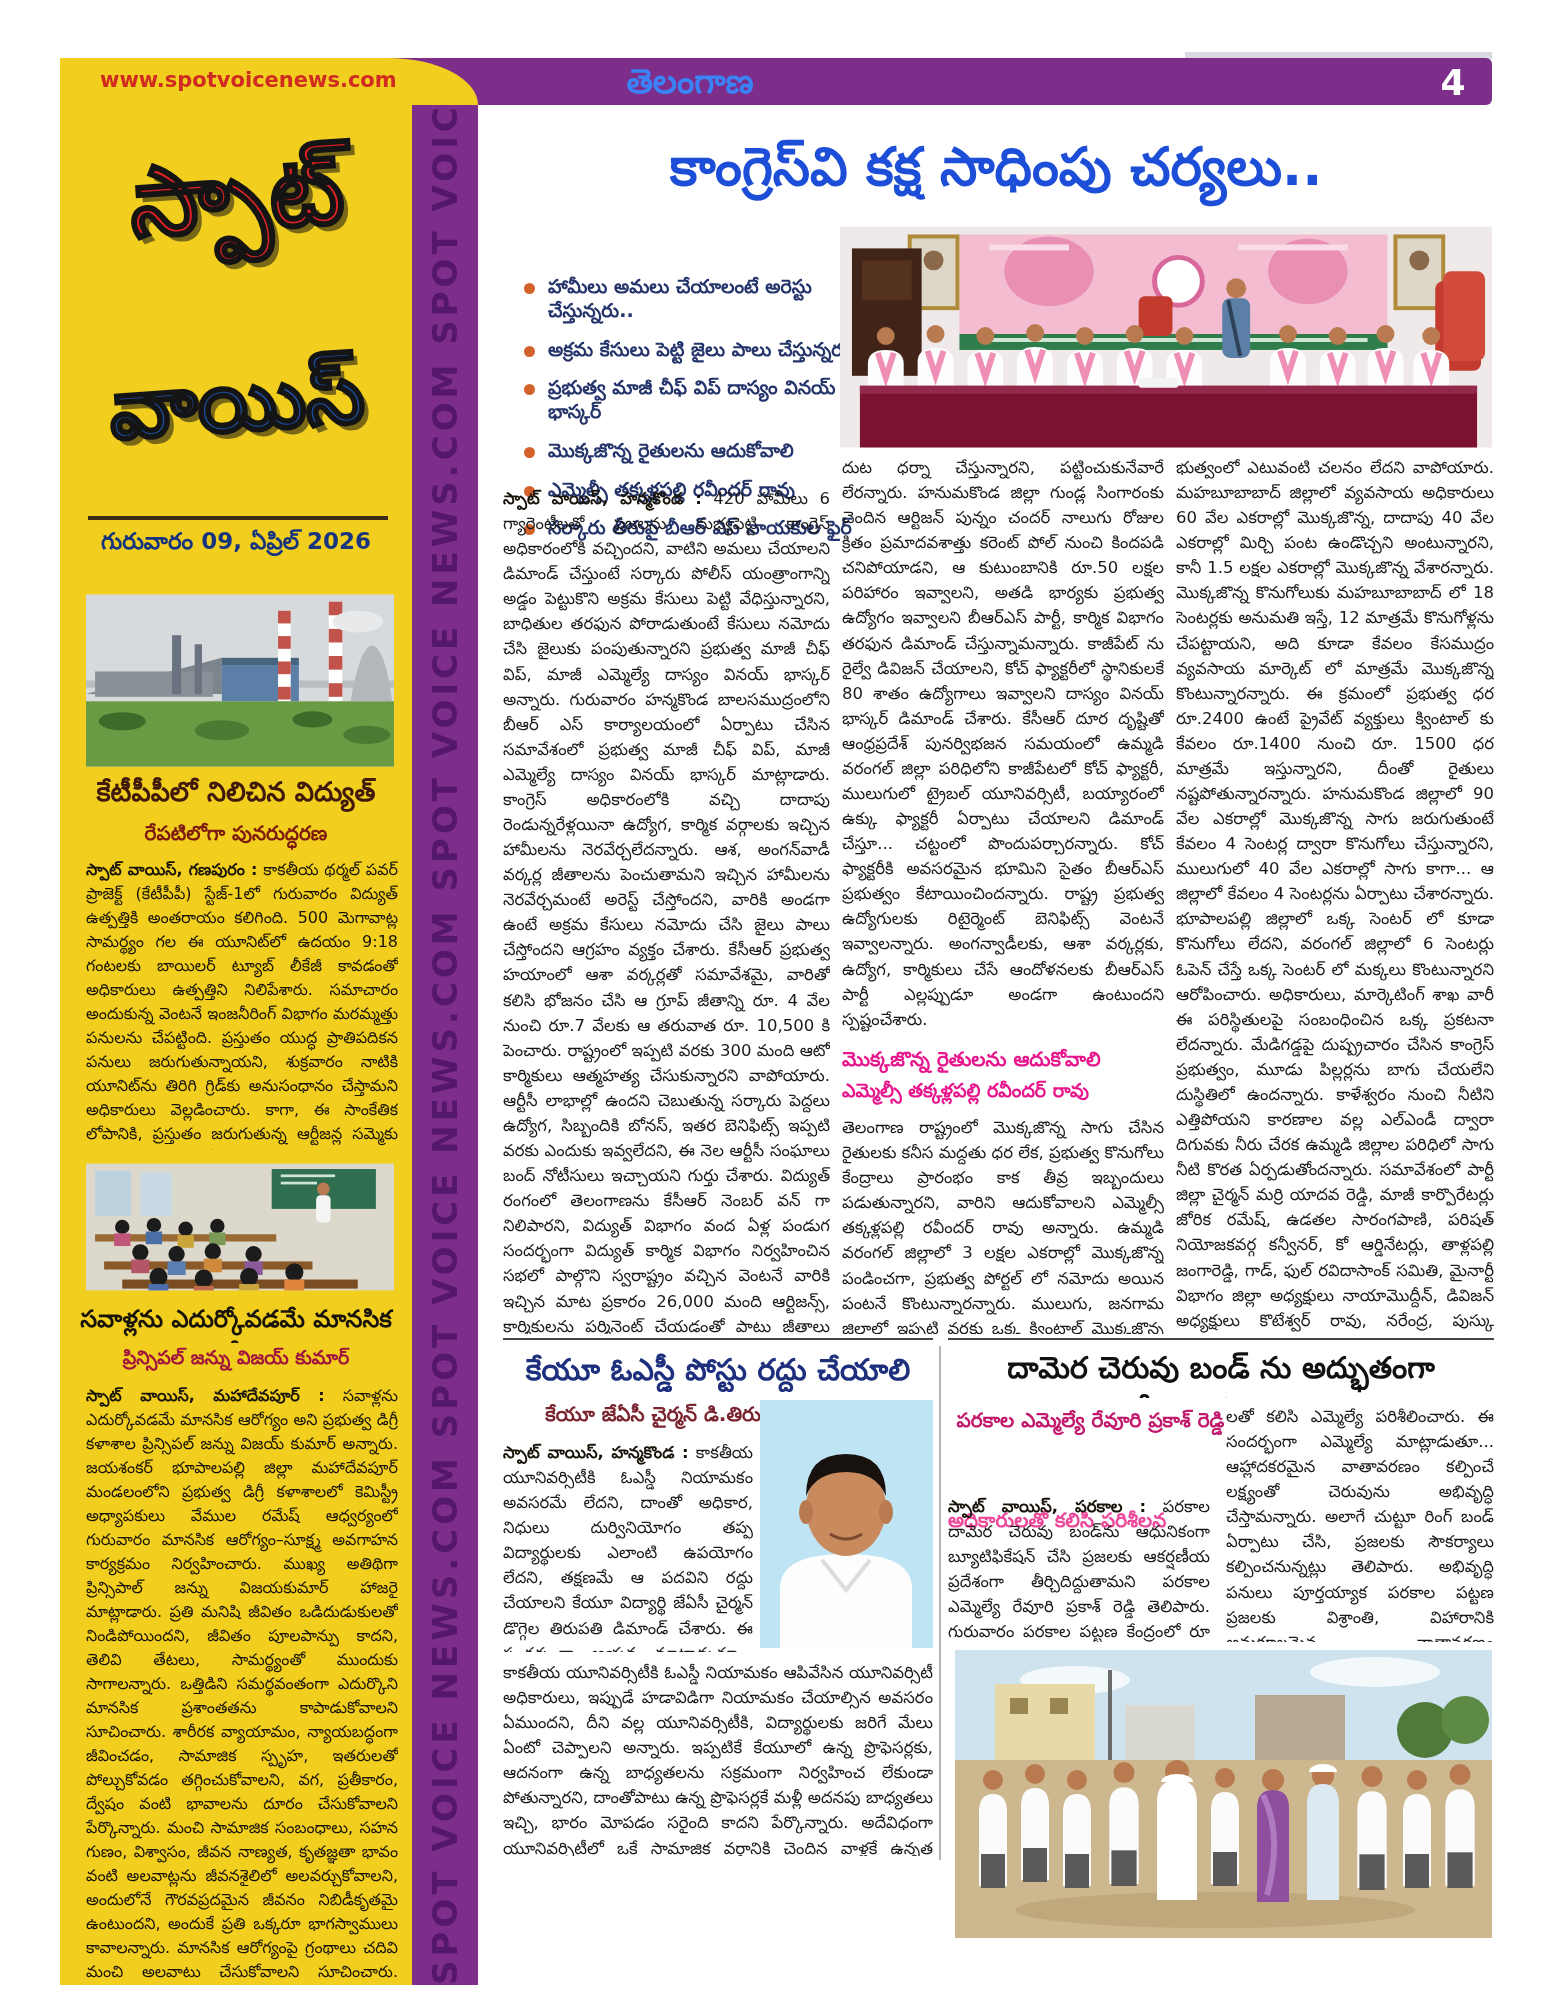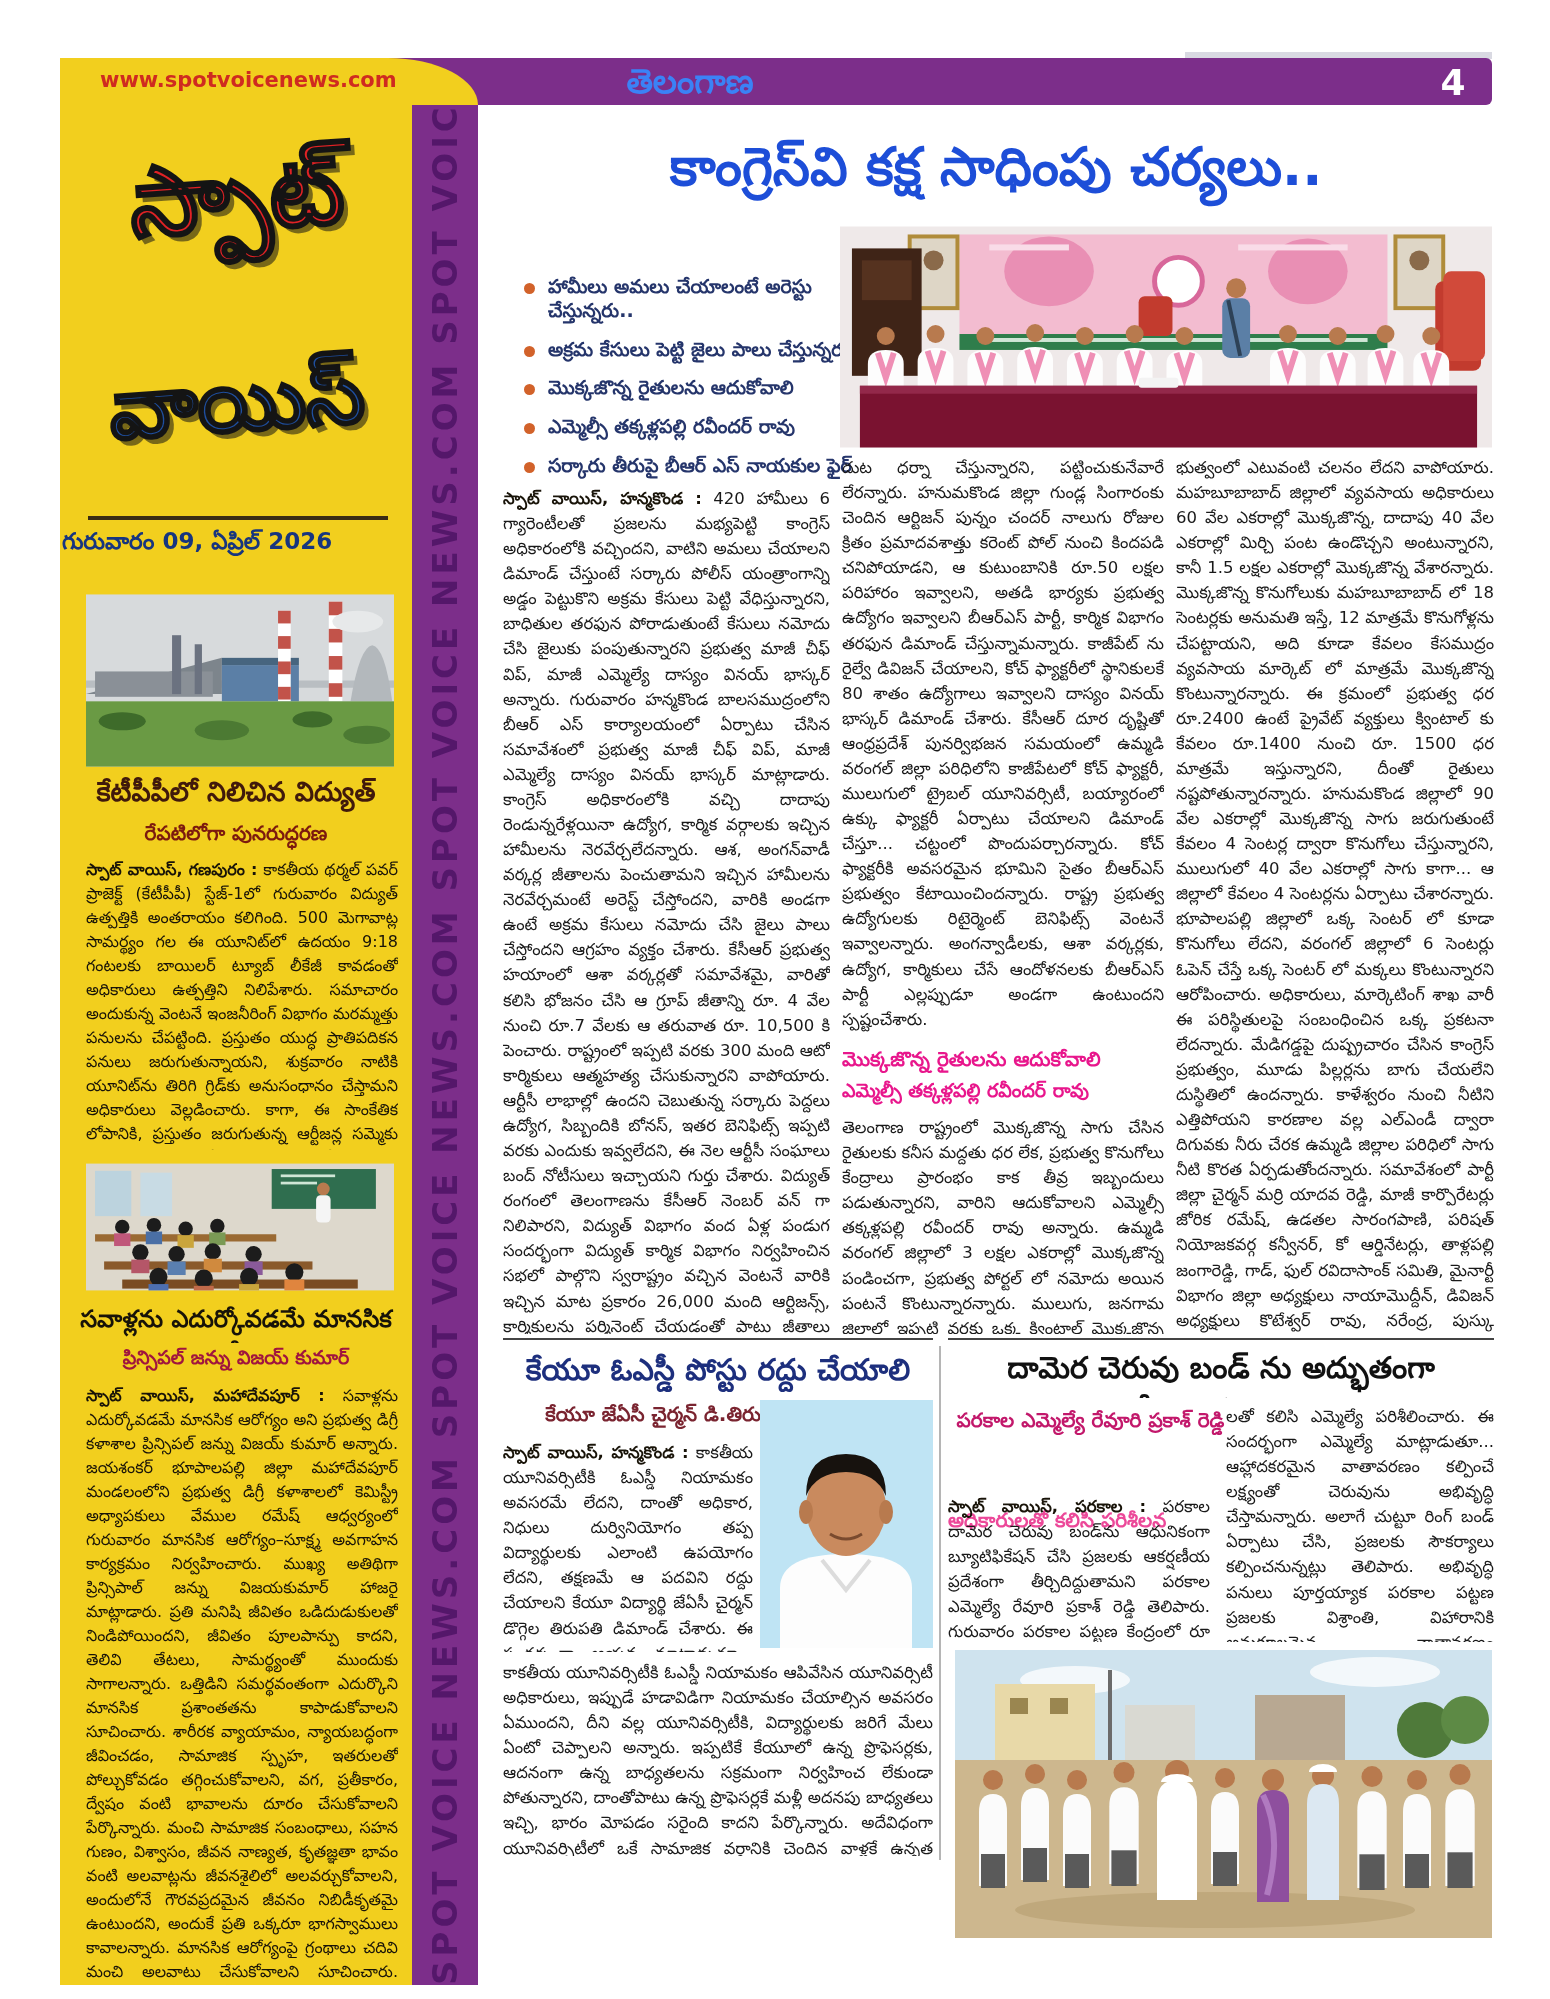--- a/index.html
+++ b/index.html
@@ -17,21 +17,21 @@
   .masthead-english{left:1000px;top:60px;width:370px;height:45px;line-height:45px;font-size:41px;font-weight:bold;
         letter-spacing:3px;color:#aa7fb4;}
   .page-number{left:1428px;top:60px;width:50px;height:45px;line-height:45px;font-size:36px;font-weight:bold;color:#ffffff;text-align:center;}
   
   .left-col{left:60px;top:105px;width:352px;height:1880px;background:#f2cf1e;}
   .logo1{left:70px;top:140px;width:335px;text-align:center;font-size:96px;font-weight:bold;color:#e02225;
          transform:rotate(-4deg);-webkit-text-stroke:3px #141414;text-shadow:5px 6px 0 rgba(20,20,20,.55);}
   .logo2{left:70px;top:352px;width:335px;text-align:center;font-size:84px;font-weight:bold;color:#1f4fa0;
          transform:rotate(-4deg);-webkit-text-stroke:3px #141414;text-shadow:5px 6px 0 rgba(20,20,20,.55);}
   .left-hr{left:88px;top:516px;width:300px;height:4px;background:#3a2c14;}
-  .edition-date{left:62px;top:528px;width:348px;text-align:left;font-size:23px;font-weight:bold;color:#17357f;}
+  .edition-date{left:62px;top:528px;width:348px;text-align:center;font-size:23px;font-weight:bold;color:#17357f;}
   .img1{left:86px;top:593px;width:308px;height:175px;}
   .lhead1{left:64px;top:776px;width:344px;text-align:center;font-size:27px;font-weight:bold;color:#40190b;height:42px;}
   .lsub1{left:64px;top:821px;width:344px;text-align:center;font-size:20px;font-weight:bold;color:#7c1a0e;height:30px;}
   .lbody{left:86px;top:858px;width:312px;height:292px;font-size:16px;line-height:1.5;text-align:justify;color:#181308;}
   .img2{left:86px;top:1157px;width:308px;height:140px;}
   .lhead2{left:64px;top:1305px;width:344px;text-align:center;font-size:24px;font-weight:bold;color:#181308;height:38px;}
   .lsub2{left:64px;top:1346px;width:344px;text-align:center;font-size:19px;font-weight:bold;color:#a0153e;height:28px;}
   .lbody2{left:86px;top:1384px;width:312px;height:594px;font-size:16px;line-height:1.5;text-align:justify;color:#181308;}
   .dl{font-weight:bold;color:#181308;}
   
@@ -188,20 +188,24 @@
     <div class="bullet-item">
         <span class="bullet-dot"></span>
         <span>హామీలు అమలు చేయాలంటే అరెస్టు చేస్తున్నరు..</span>
       </div>
     <div class="bullet-item">
         <span class="bullet-dot"></span>
         <span>అక్రమ కేసులు పెట్టి జైలు పాలు చేస్తున్నరు</span>
       </div>
     <div class="bullet-item">
         <span class="bullet-dot"></span>
+        <span>ప్రభుత్వ మాజీ చీఫ్ విప్ దాస్యం వినయ్ భాస్కర్</span>
+      </div>
+    <div class="bullet-item">
+        <span class="bullet-dot"></span>
         <span>మొక్కజొన్న రైతులను ఆదుకోవాలి</span>
       </div>
     <div class="bullet-item">
         <span class="bullet-dot"></span>
         <span>ఎమ్మెల్సీ తక్కళ్లపల్లి రవీందర్ రావు</span>
       </div>
     <div class="bullet-item">
         <span class="bullet-dot"></span>
         <span>సర్కారు తీరుపై బీఆర్ ఎస్ నాయకుల ఫైర్</span>
       </div>

